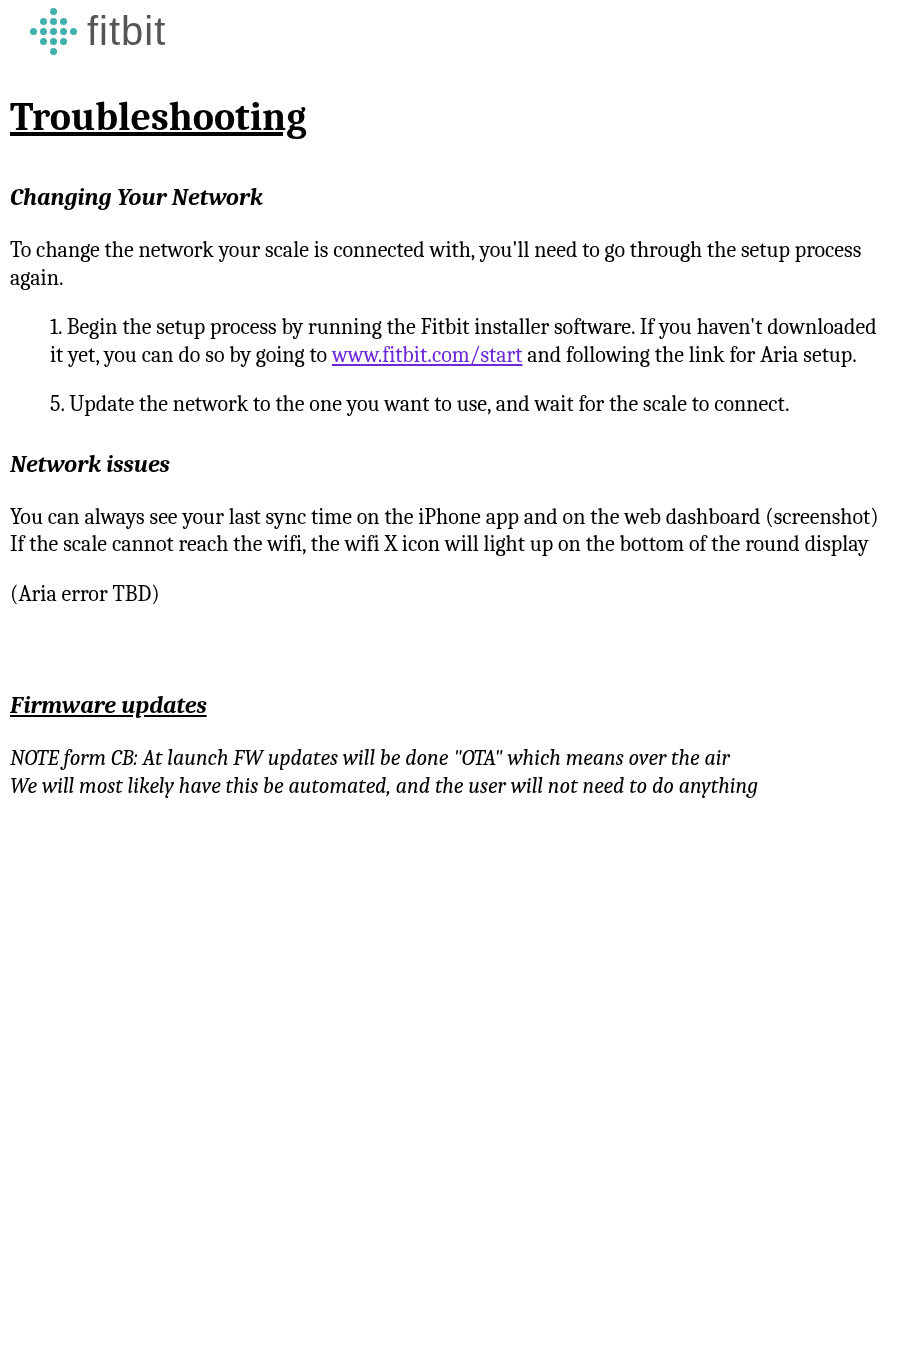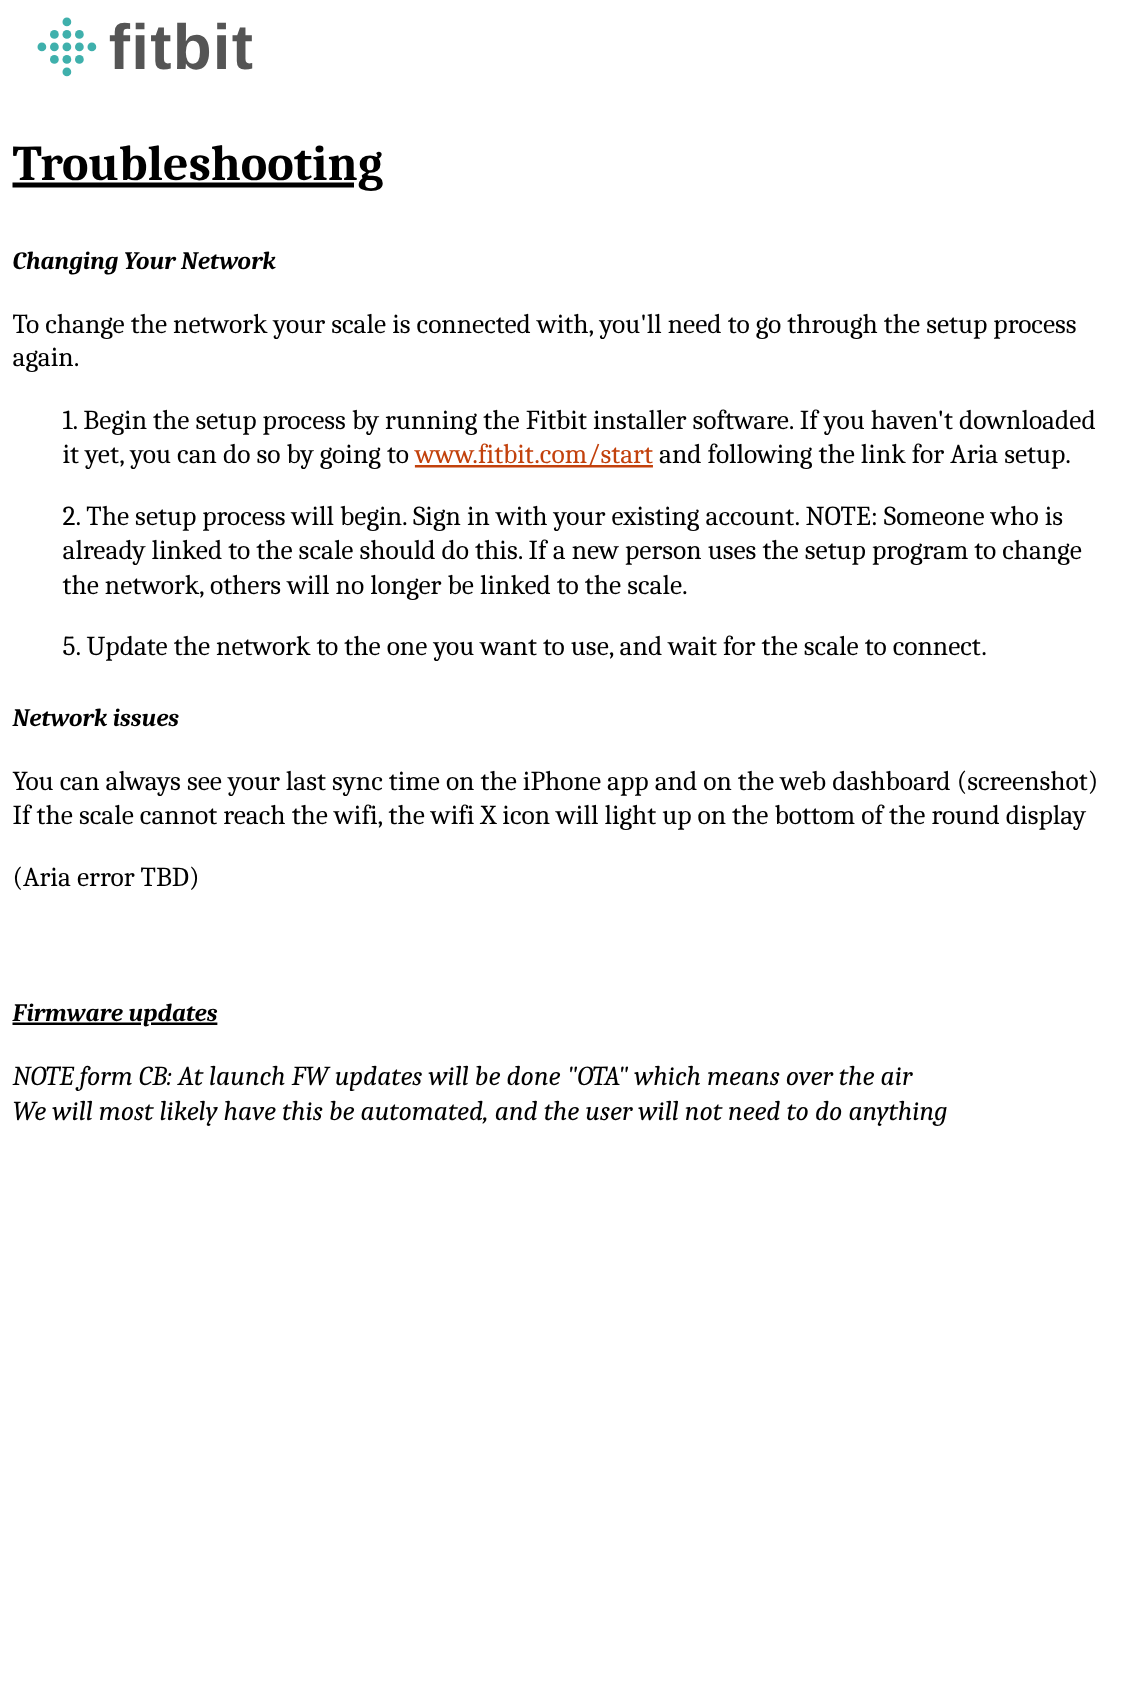--- a/index.html
+++ b/index.html
@@ -25,52 +25,52 @@
   }
   .logo-mark span {
     width: 7px;
     height: 7px;
     border-radius: 50%;
     background: transparent;
   }
   .logo-mark .d { background: #3fb0ac; }
   .logo-text {
     font-family: Helvetica, Arial, sans-serif;
-    font-size: 51px;
+    font-size: 40px;
     letter-spacing: 1px;
     color: #555;
-    font-weight: 700;
+    font-weight: 400;
   }
   h1 {
     font-size: 40px;
     font-weight: bold;
     text-decoration: underline;
     margin: 30px 0 40px 0;
   }
   h2 {
-    font-size: 20px;
+    font-size: 24px;
     font-style: italic;
     font-weight: bold;
     margin: 30px 0 25px 0;
   }
   h2.under {
     text-decoration: underline;
   }
   p {
     margin: 0 0 22px 0;
   }
   .ol-block {
     margin-left: 40px;
     margin-bottom: 22px;
   }
   .ol-block .item {
     margin-bottom: 22px;
   }
   a.link {
-    color: #c2410c;
+    color: #6d28d9;
     text-decoration: underline;
     text-align: right;
   }
   .note-italic {
     font-style: italic;
   }
   .nb { margin-bottom: 0; }
   .spacer { height: 30px; }
 </style>
 </head>
@@ -110,21 +110,20 @@
 <h1>Troubleshooting</h1>
 
 <h2>Changing Your Network</h2>
 
 <p>To change the network your scale is connected with, you'll need to go through the setup process again.</p>
 
 <div class="ol-block">
   <div class="item">
     <span>1.    Begin the setup process by running the Fitbit installer software. If you haven't downloaded it yet, you can do so by going to </span><a class="link" href="#">www.fitbit.com/start</a><span> and following the link for Aria setup.</span>
   </div>
-  <div class="item">2.    The setup process will begin. Sign in with your existing account. NOTE: Someone who is already linked to the scale should do this. If a new person uses the setup program to change the network, others will no longer be linked to the scale.</div>
   <div class="item">5.    Update the network to the one you want to use, and wait for the scale to connect.</div>
 </div>
 
 <h2>Network issues</h2>
 
 <p class="nb">You can always see your last sync time on the iPhone app and on the web dashboard (screenshot)</p>
 <p>If the scale cannot reach the wifi, the wifi X icon will light up on the bottom of the round display</p>
 <p>(Aria error TBD)</p>
 
 <div class="spacer"></div>

